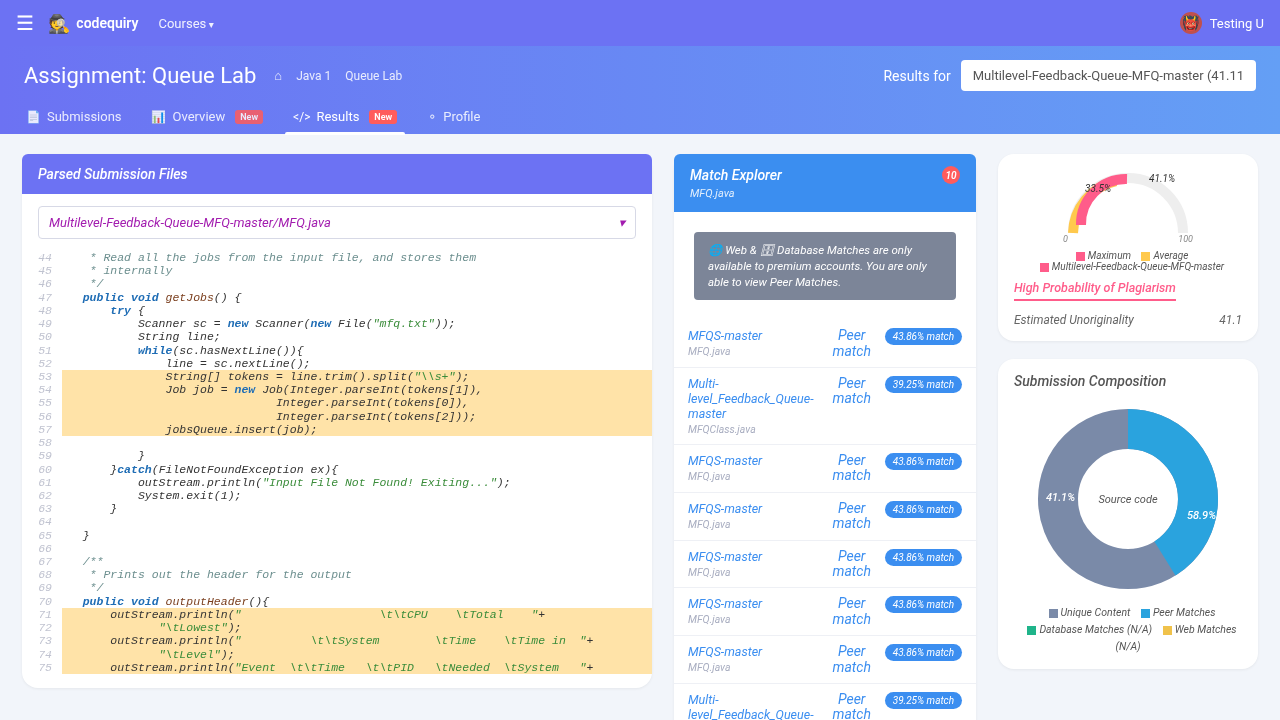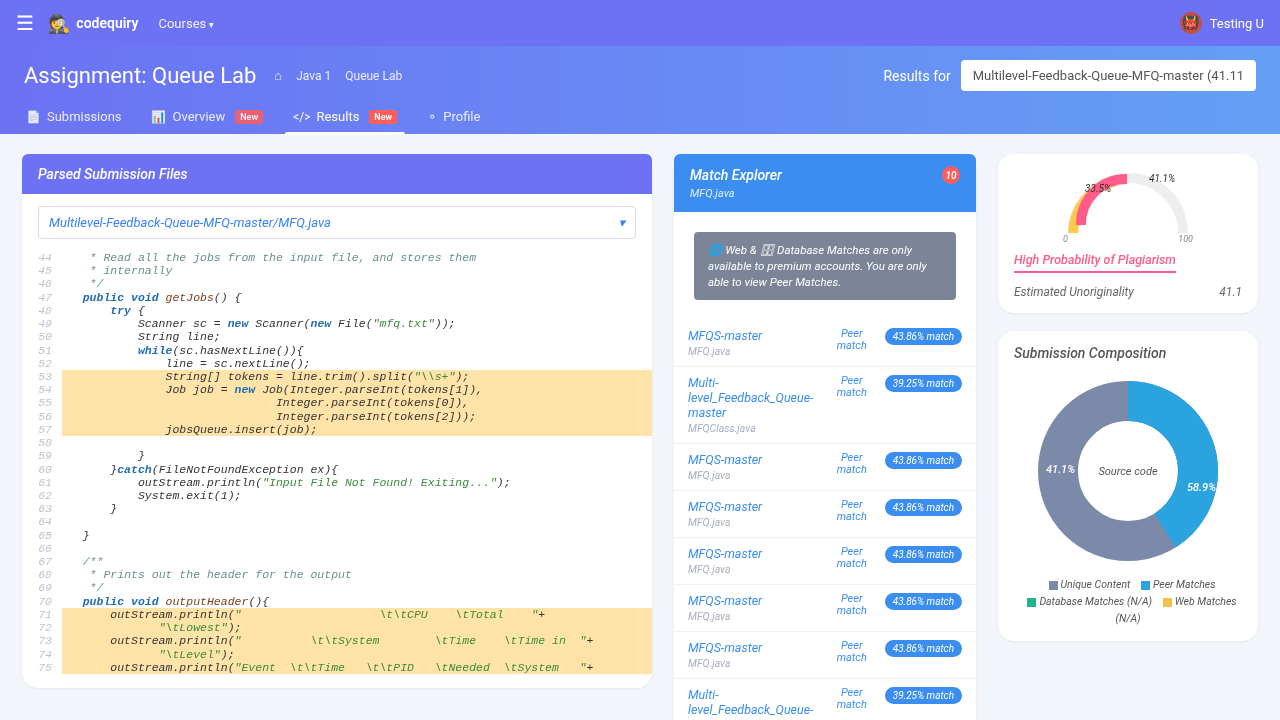--- a/index.html
+++ b/index.html
@@ -30,21 +30,21 @@
 .tab .ticon { font-size: 12px; }
 .badge-new { background:#ff5c5c; color:#fff; font-size:9px; padding:2px 5px; border-radius:3px; margin-left:4px; font-weight:600;}
 
 
 .main { display: flex; gap: 22px; padding: 20px 22px; align-items: flex-start; }
 .card { background:#fff; border-radius:16px; box-shadow:0 1px 3px rgba(0,0,0,0.06);font-style:italic; }
 
 
 .left { flex: 0 0 630px; }
 .left .card-head { background:#6c72f3; color:#fff; padding:12px 16px; border-radius:6px 6px 0 0; font-size:14px; font-weight:500;}
-.file-select { margin:12px 16px 6px 16px; border:1px solid #d7d9e6; border-radius:4px; padding:8px 10px; font-size:13px; color:#3b82f6; display:flex; justify-content:space-between; align-items:center; cursor:pointer;}
+.file-select { margin:12px 16px 6px 16px; border:1px solid #d7d9e6; border-radius:4px; padding:8px 10px; font-size:13px; color:#a21caf; display:flex; justify-content:space-between; align-items:center; cursor:pointer;}
 .code { font-family: "Courier New", monospace; font-size: 11.5px; line-height: 1.15; padding: 6px 0 14px 0; white-space: pre; overflow: hidden;}
 .code-line { display:flex; }
 .code-line .ln { width:40px; text-align:right; color:#c0c3d0; padding-right:10px; flex-shrink:0; user-select:none;}
 .code-line .txt { flex:1; padding-right:10px; }
 .code-line.hl .txt { background:#ffe3a8; }
 .kw { color:#1f6db5; font-weight:bold; }
 .fn { color:#7a3e1d; }
 .str { color:#3a8c3a; }
 .com { color:#6b8e8e; }
 
@@ -53,21 +53,21 @@
 .mid .card-head { background:#3b8ef0; color:#fff; padding:12px 16px; border-radius:6px 6px 0 0; }
 .mid .card-head .mtitle { font-size:14px; font-weight:500; display:flex; justify-content:space-between; align-items:center;}
 .mid .card-head .mfile { font-size:11px; opacity:0.85; margin-top:3px;}
 .count-badge { background:#ff5c5c; color:#fff; font-size:10px; width:18px; height:18px; border-radius:50%; display:flex;align-items:center;justify-content:center;font-weight:600;}
 .premium-note { background:#7c8598; color:#fff; font-size:11.5px; padding:10px 14px; margin:20px; border-radius:4px; line-height:1.4;}
 .match-list { }
 .match-item { padding:8px 14px; border-bottom:1px solid #eef0f5; display:flex; align-items:flex-start; gap:8px; cursor:pointer;}
 .match-item .minfo { flex:1; min-width:0;}
 .match-item .mname { color:#3b8ef0; font-size:12.5px; line-height:1.2;}
 .match-item .msub { color:#a8adc0; font-size:10.5px; margin-top:2px;}
-.match-item .mtype { color:#3b8ef0; font-size:11px; text-align:center; line-height:1.1; width:50px;}
+.match-item .mtype { color:#3b8ef0; font-size:14px; text-align:center; line-height:1.1; width:50px;}
 .match-pill { background:#3b8ef0; color:#fff; font-size:10px; padding:3px 8px; border-radius:10px; white-space:nowrap;}
 
 
 .right { flex: 1; display:flex; flex-direction:column; gap:18px; min-width:0;}
 .right .card { padding: 14px 16px; }
 .gauge-wrap { display:flex; flex-direction:column; align-items:center;}
 .gauge-svg { margin-bottom:-4px;}
 .gauge-scale { display:flex; justify-content:space-between; width:130px; font-size:9px; color:#888;}
 .gauge-legend { font-size:10px; color:#555; text-align:center; margin-top:6px;}
 .lg-box { display:inline-block; width:9px; height:9px; margin:0 3px 0 8px; vertical-align:middle;}
@@ -226,20 +226,25 @@
           <path d="M20,65 A55,55 0 0 1 130,65" stroke="#eee" stroke-width="10" fill="none"></path>
           <path d="M20,65 A55,55 0 0 1 63,13" stroke="#ffc94d" stroke-width="10" fill="none"></path>
           <path d="M28,57 A45,45 0 0 1 74,11" stroke="#ff5c8a" stroke-width="10" fill="none"></path>
           <text x="96" y="14" font-size="10" fill="#333">41.1%</text>
           <text x="32" y="24" font-size="10" fill="#333">33.5%</text>
         </svg>
         <div class="gauge-scale">
           <span>0</span>
           <span>100</span>
         </div>
+        <div class="gauge-legend">
+          <span class="lg-box" style="background:#ff5c8a"></span><span>Maximum</span>
+          <span class="lg-box" style="background:#ffc94d"></span><span>Average</span><br>
+          <span class="lg-box" style="background:#ff5c8a"></span><span>Multilevel-Feedback-Queue-MFQ-master</span>
+        </div>
       </div>
       <div class="hp-label">High Probability of Plagiarism</div>
       <div class="est-row">
         <span>Estimated Unoriginality</span>
         <span>41.1</span>
       </div>
     </div>
 
     <div class="card">
       <div class="comp-title">Submission Composition</div>

